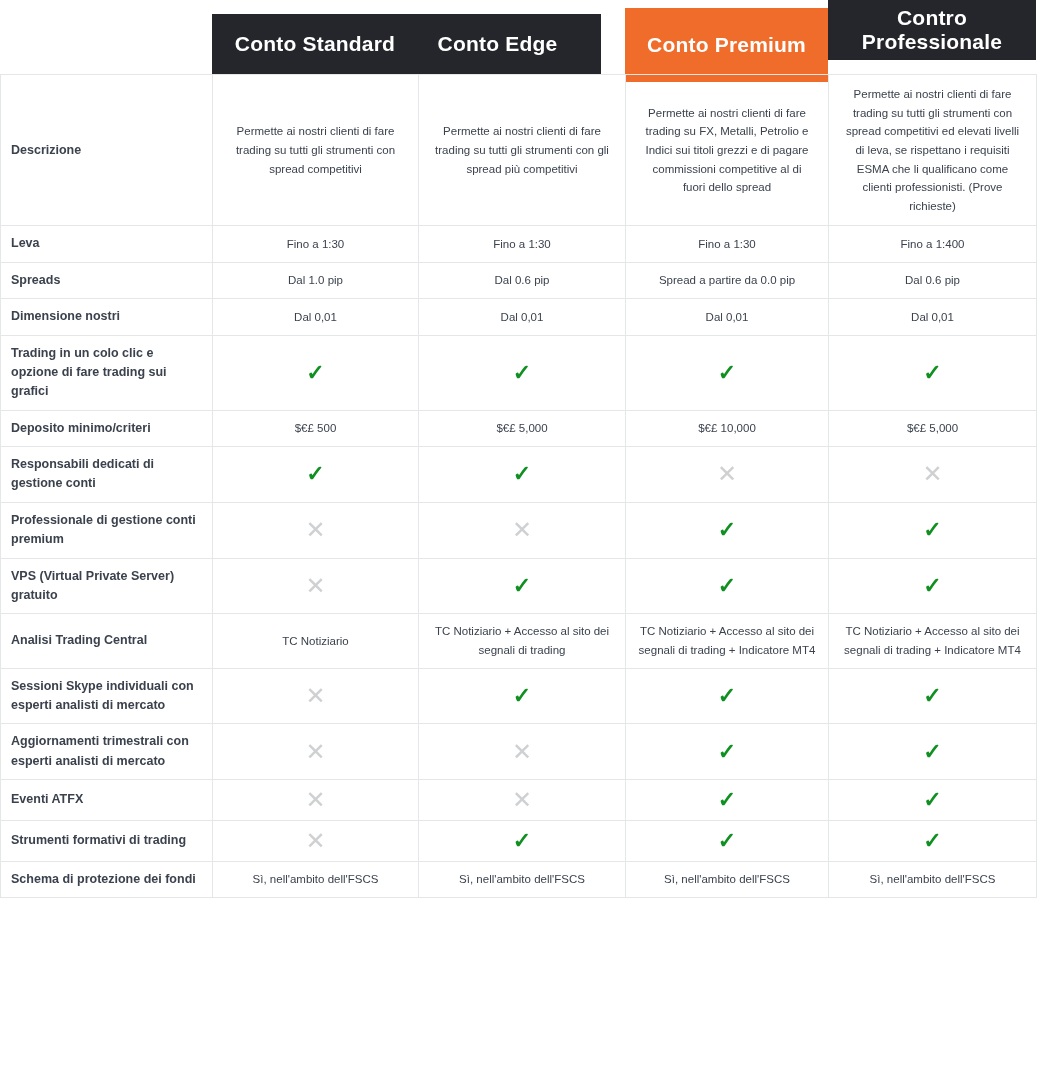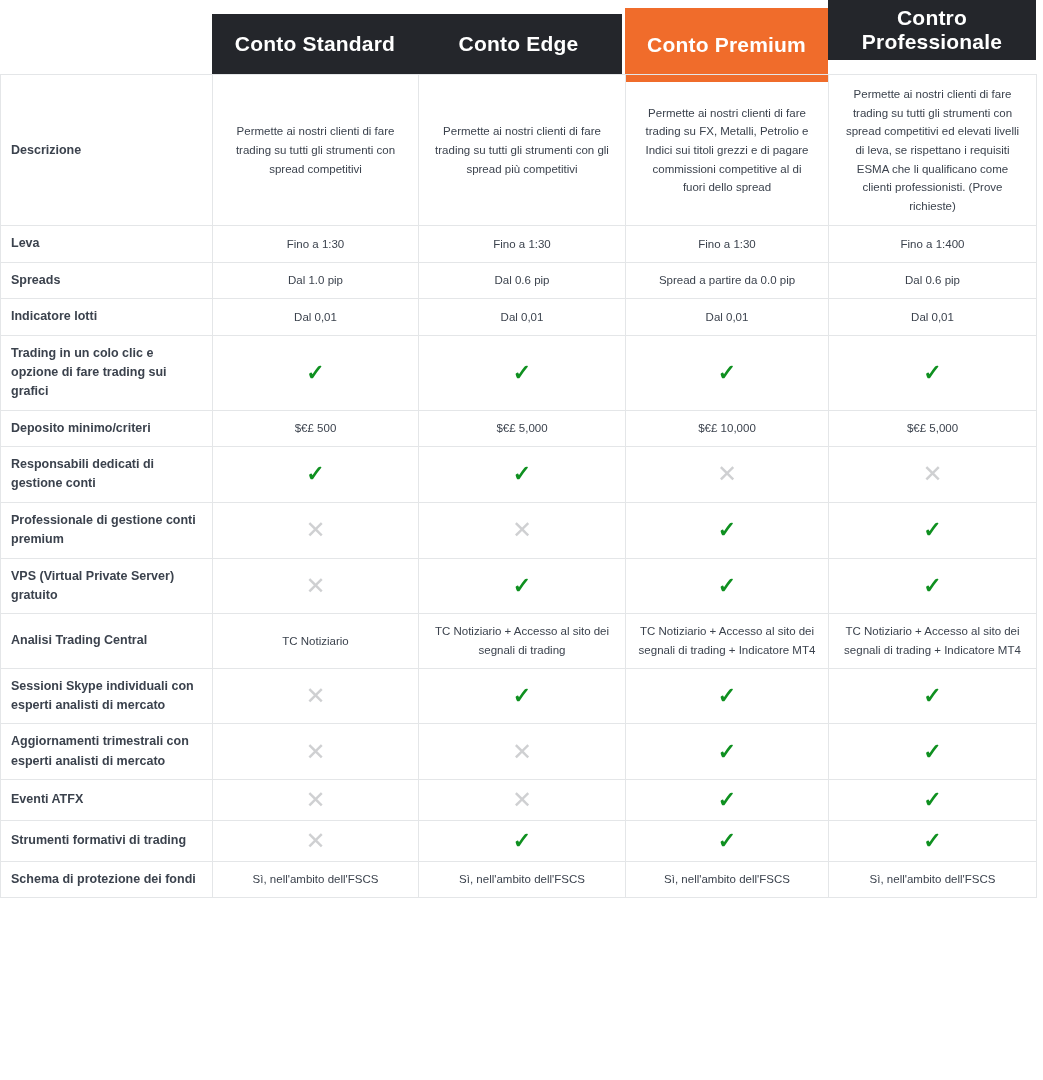--- a/index.html
+++ b/index.html
@@ -104,21 +104,21 @@
 
 <div id="page">
 
   <div class="header-row">
     <div class="hdr-cell hdr-spacer" style="left:0px; top:14px; width:212px; height:60px;"></div>
 
     <div class="hdr-cell hdr-dark" style="left:212px; top:14px; width:206px; height:60px;">
       <span>Conto Standard</span>
     </div>
 
-    <div class="hdr-cell hdr-dark" style="left:415px; top:14px; width:207px; height:60px;">
+    <div class="hdr-cell hdr-dark" style="left:394px; top:14px; width:207px; height:60px;">
       <span>Conto Edge</span>
     </div>
 
     <div class="hdr-cell hdr-accent" style="left:625px; top:8px; width:203px; height:74px;">
       <span>Conto Premium</span>
     </div>
 
     <div class="hdr-cell hdr-dark" style="left:828px; top:0; width:208px; height:60px;">
       <span>Contro Professionale</span>
     </div>
@@ -141,21 +141,21 @@
           <td class="val c4">Fino a 1:400</td>
         </tr>
         <tr>
           <td class="label">Spreads</td>
           <td class="val c1">Dal 1.0 pip</td>
           <td class="val c2">Dal 0.6 pip</td>
           <td class="val c3">Spread a partire da 0.0 pip</td>
           <td class="val c4">Dal 0.6 pip</td>
         </tr>
         <tr>
-          <td class="label">Indicatore lotti</td>
+          <td class="label">Dimensione nostri</td>
           <td class="val c1">Dal 0,01</td>
           <td class="val c2">Dal 0,01</td>
           <td class="val c3">Dal 0,01</td>
           <td class="val c4">Dal 0,01</td>
         </tr>
         <tr>
           <td class="label">Trading in un colo clic e opzione di fare trading sui grafici</td>
           <td class="val c1">
             <span class="mark yes">✓</span>
           </td>

